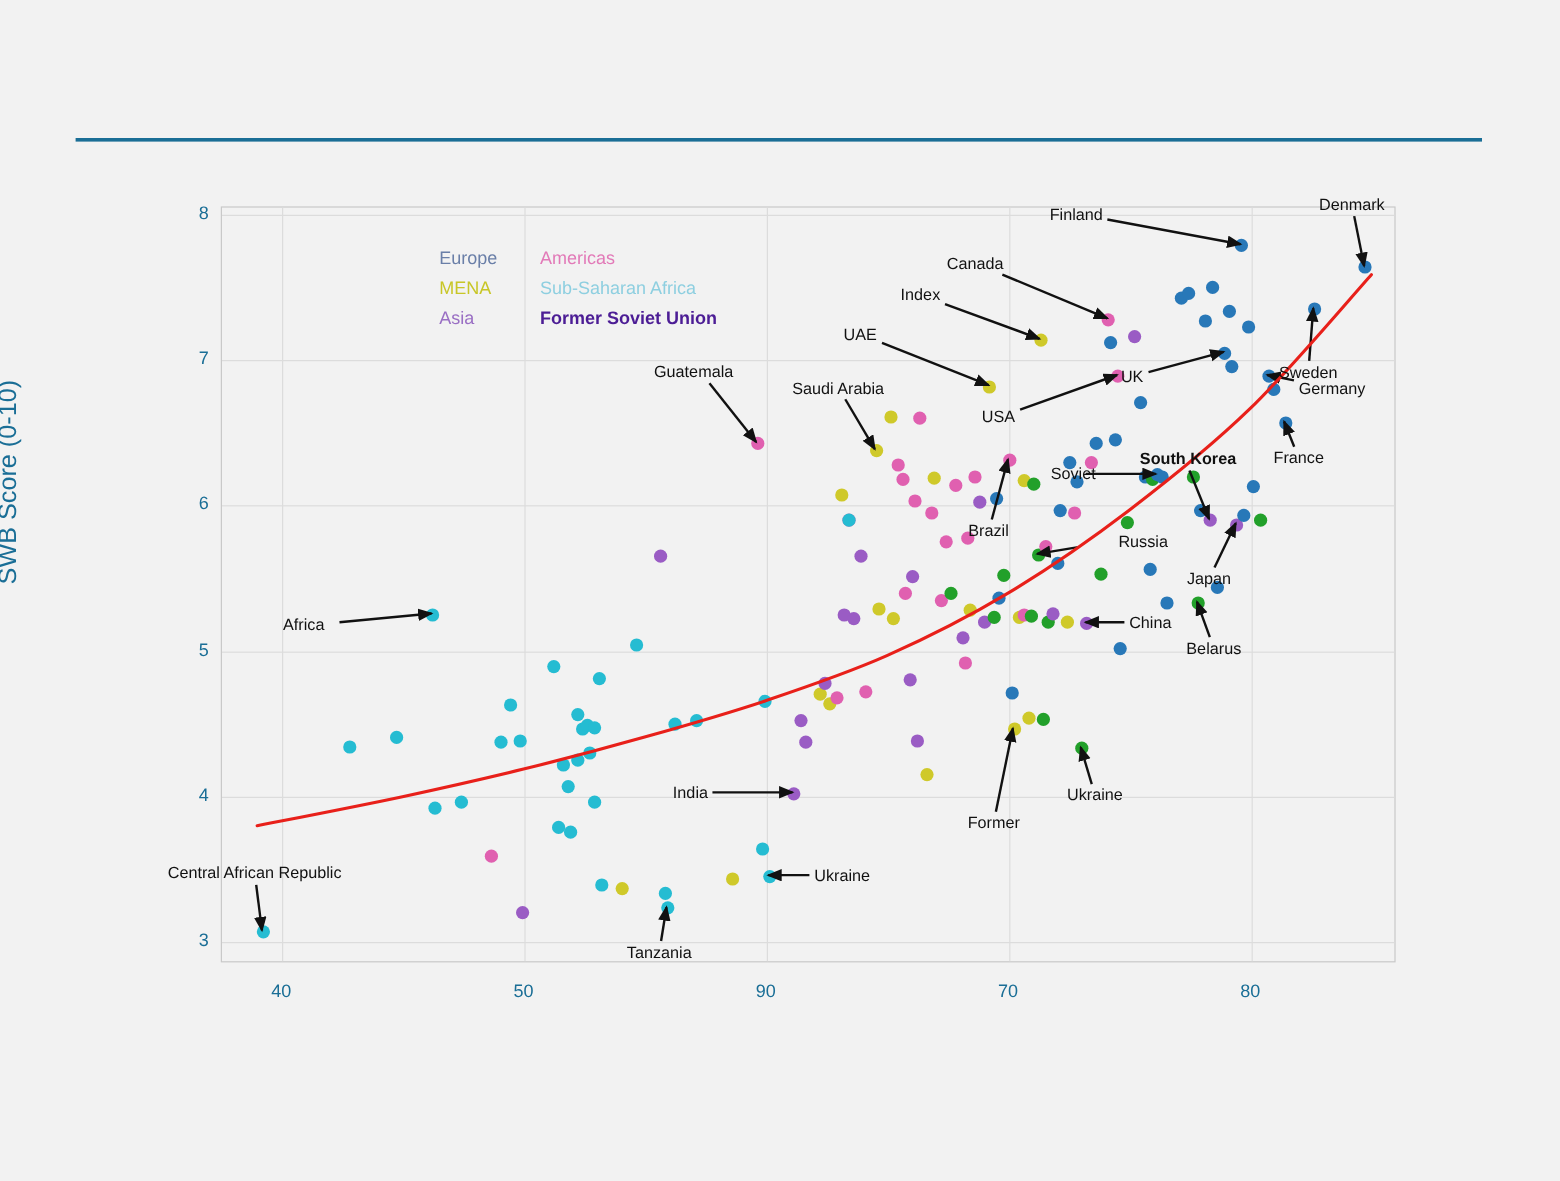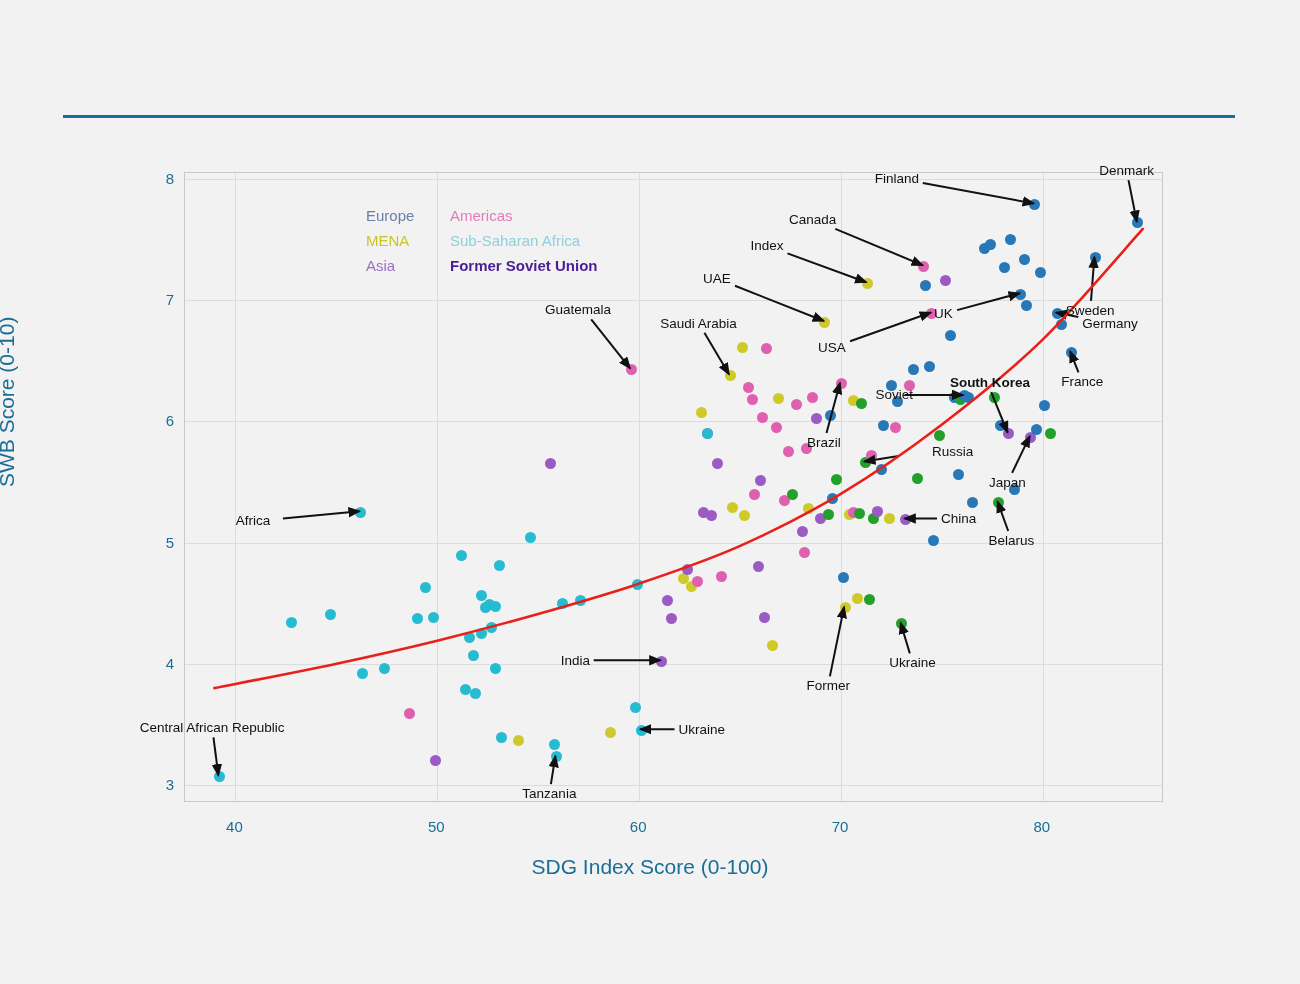--- a/index.html
+++ b/index.html
@@ -223,41 +223,40 @@
         <div class="pt" style="left: 876.054px; top: 151.442px; background: rgb(40, 120, 184);"></div>
         <div class="pt" style="left: 886.146px; top: 179.308px; background: rgb(40, 120, 184);"></div>
         <div class="pt" style="left: 910.369px; top: 84.8077px; background: rgb(40, 120, 184);"></div>
         <div class="pt" style="left: 952.759px; top: 49.6731px; background: rgb(40, 120, 184);"></div>
       </div>
   </div>
 
   <div id="ticks-layer">
       <div class="tick-label xtick" style="left: 234.464px; top: 818px;">40</div>
       <div class="tick-label xtick" style="left: 436.32px; top: 818px;">50</div>
-      <div class="tick-label xtick" style="left: 638.175px; top: 818px;">60</div>
+      <div class="tick-label xtick" style="left: 638.175px; top: 818px;">90</div>
       <div class="tick-label xtick" style="left: 840.031px; top: 818px;">70</div>
       <div class="tick-label xtick" style="left: 1041.89px; top: 818px;">80</div>
       <div class="tick-label ytick" style="left: 154px; width: 20px; top: 783.827px;">3</div>
       <div class="tick-label ytick" style="left: 154px; width: 20px; top: 662.673px;">4</div>
       <div class="tick-label ytick" style="left: 154px; width: 20px; top: 541.519px;">5</div>
       <div class="tick-label ytick" style="left: 154px; width: 20px; top: 420.365px;">6</div>
       <div class="tick-label ytick" style="left: 154px; width: 20px; top: 299.212px;">7</div>
       <div class="tick-label ytick" style="left: 154px; width: 20px; top: 178.058px;">8</div>
     </div>
 
   <div id="legend">
       <div class="legend-item" style="left: 0px; top: 0px; color: rgb(106, 127, 168);">Europe</div>
       <div class="legend-item" style="left: 84px; top: 0px; color: rgb(226, 122, 184);">Americas</div>
       <div class="legend-item" style="left: 0px; top: 25px; color: rgb(200, 198, 39);">MENA</div>
       <div class="legend-item" style="left: 84px; top: 25px; color: rgb(142, 207, 224);">Sub-Saharan Africa</div>
       <div class="legend-item" style="left: 0px; top: 50px; color: rgb(154, 111, 196);">Asia</div>
       <div class="legend-item" style="left: 84px; top: 50px; color: #4c1d95; font-weight: bold; text-align: right;">Former Soviet Union</div>
     </div>
 
-  <div id="x-axis-title">SDG Index Score (0-100)</div>
   <div id="y-axis-title">SWB Score (0-10)</div>
 
   <svg class="overlay">
     <defs>
       <marker id="arrowhead" markerWidth="7" markerHeight="7" refX="5.6" refY="2.6" orient="auto">
         <polygon points="0,0 6.4,2.6 0,5.2" fill="#111"></polygon>
       </marker>
     </defs>
     <g id="leader-lines">
         <line x1="922.8" y1="182.9" x2="1033.8" y2="203.5" stroke="#111" stroke-width="2" marker-end="url(#arrowhead)"></line>

